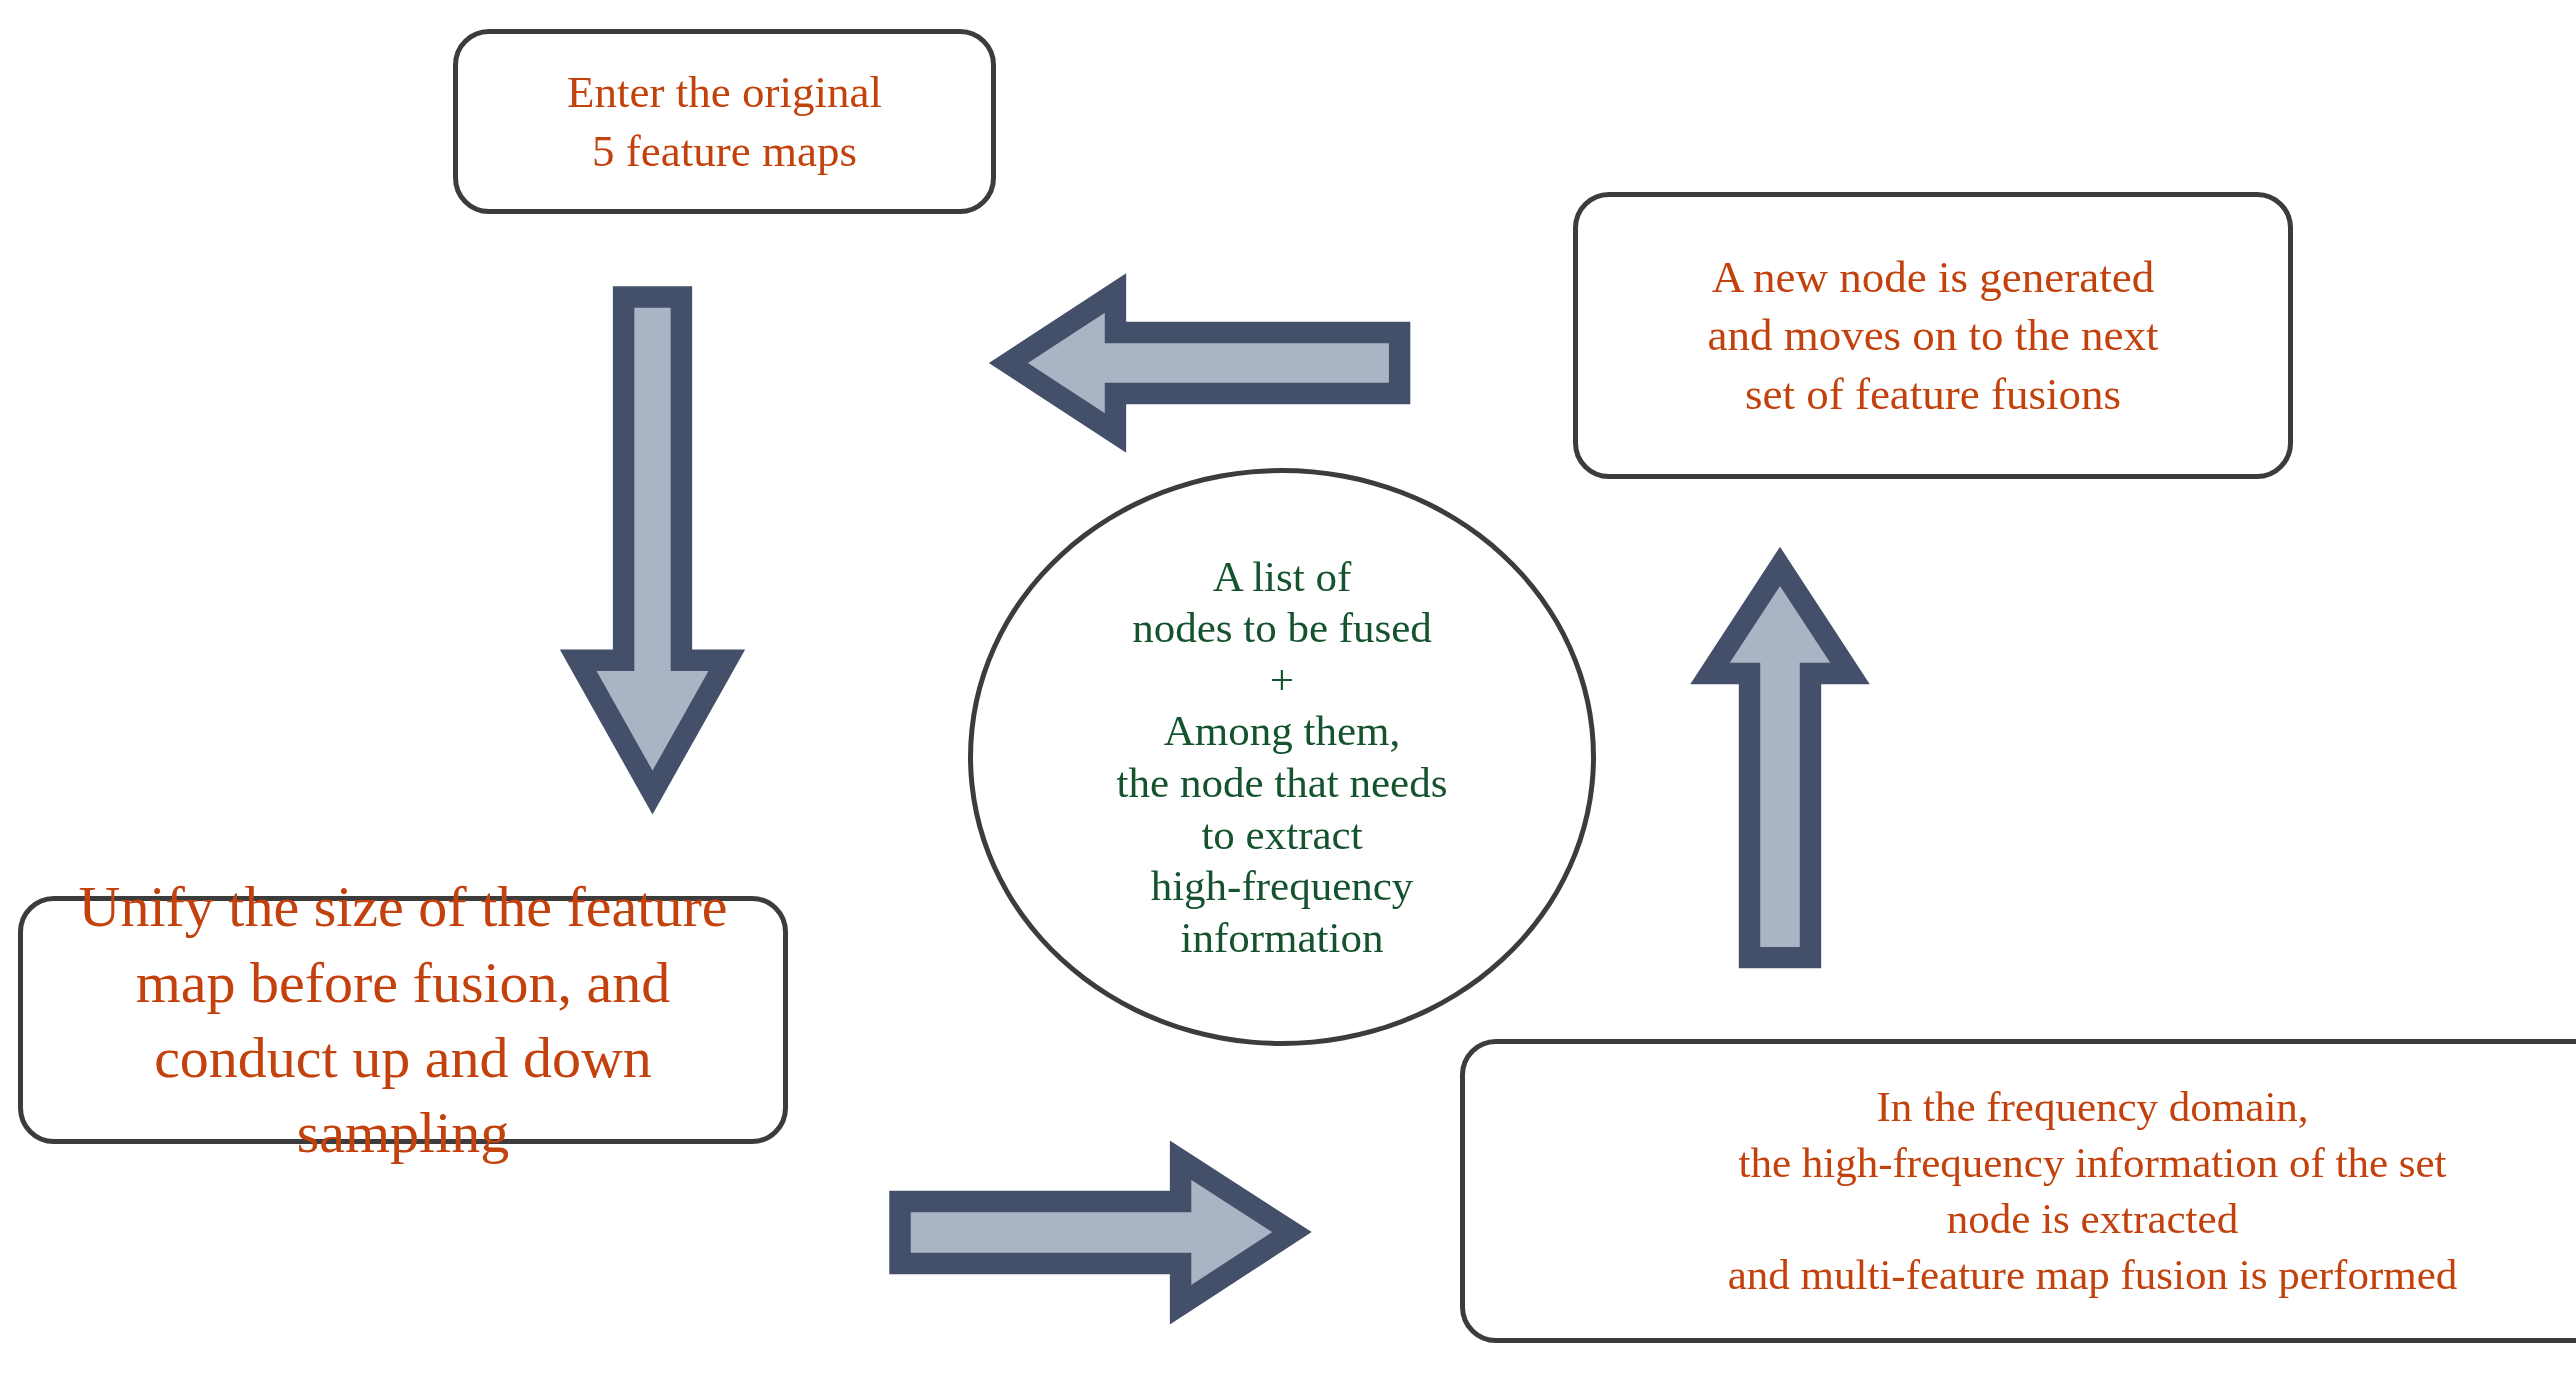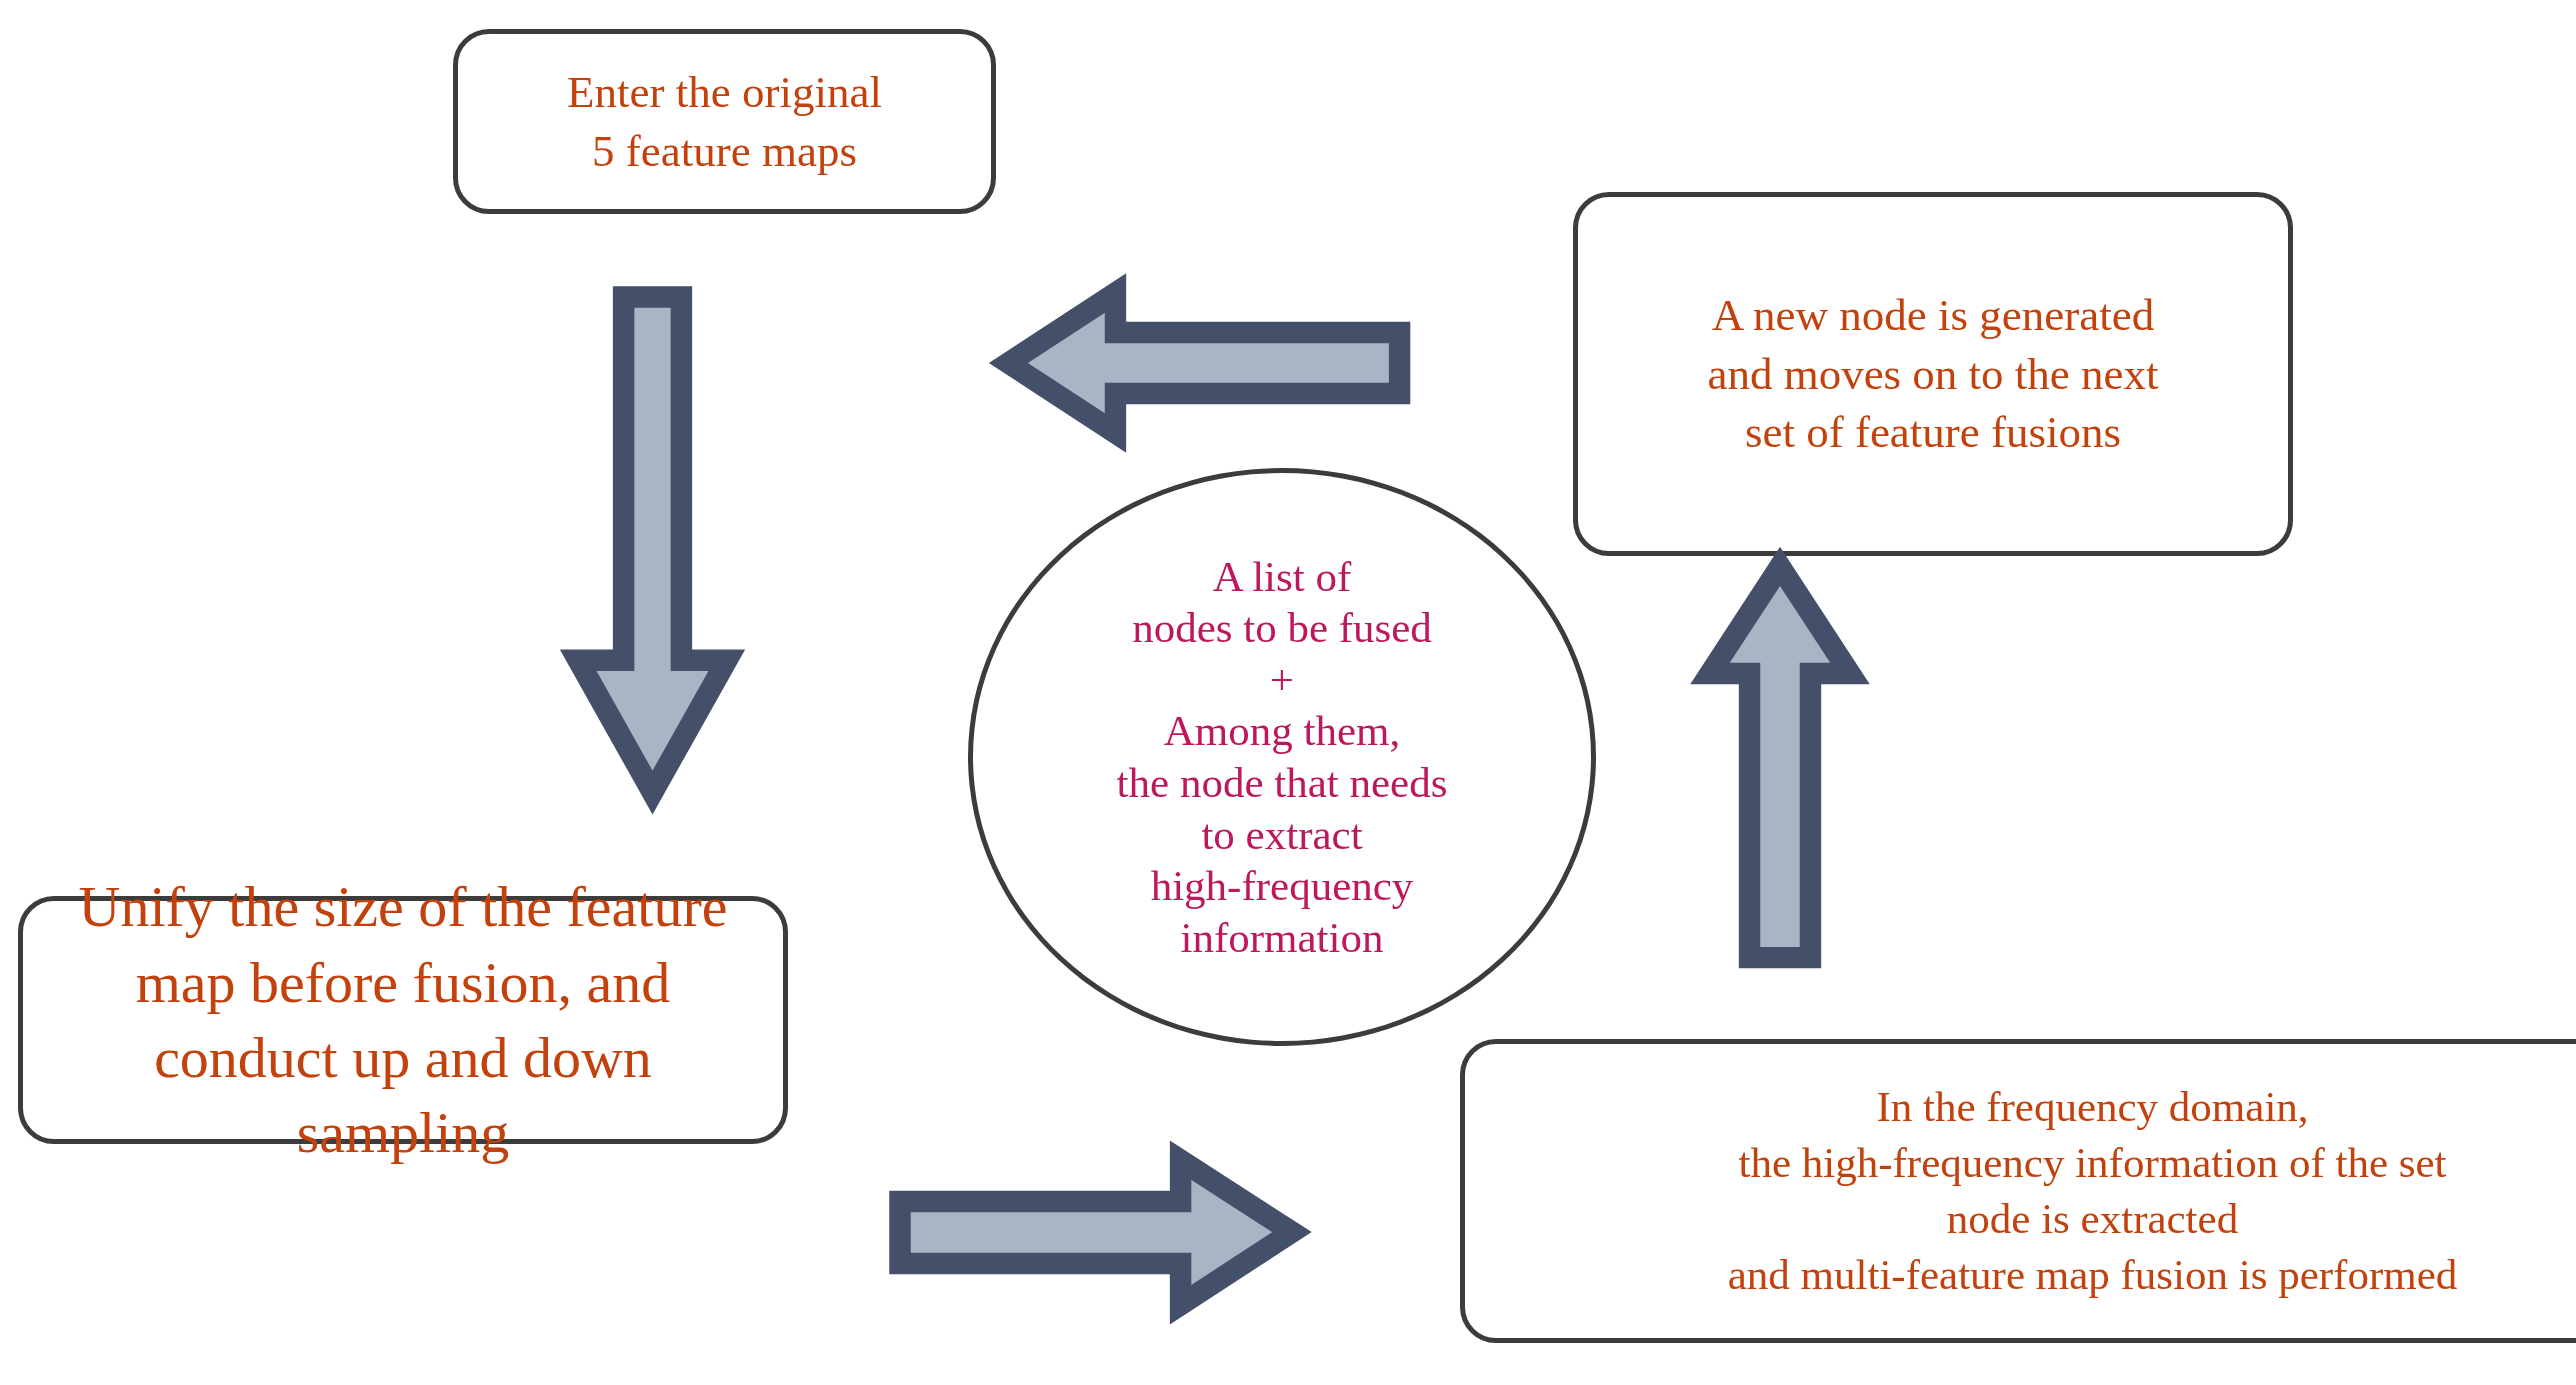--- a/index.html
+++ b/index.html
@@ -35,35 +35,35 @@
   .node-circle {
     position: absolute;
     box-sizing: border-box;
     background: #ffffff;
     border: 5.8px solid #3c3c3c;
     border-radius: 50%;
     display: flex;
     align-items: center;
     justify-content: center;
     text-align: center;
-    color: #be185d;
+    color: #14532d;
     line-height: 1.20;
   }
   .node-text {
     display: block;
     white-space: pre-line;
   }
 
   
   #box-enter-feature-maps {
     left: 453px;  top: 29px;   width: 543px;  height: 185px;
     font-size: 45px;
   }
   #box-new-node {
-    left: 1573px; top: 192px;  width: 720px;  height: 364px;
+    left: 1573px; top: 192px;  width: 720px;  height: 287px;
     font-size: 45px;
   }
   #box-unify-size {
     left: 18px;   top: 896px; width: 770px;  height: 248px;
     font-size: 58px;
   }
   #box-frequency-domain {
     left: 1460px; top: 1039px; width: 1265px; height: 304px;
     font-size: 43px;
   }

